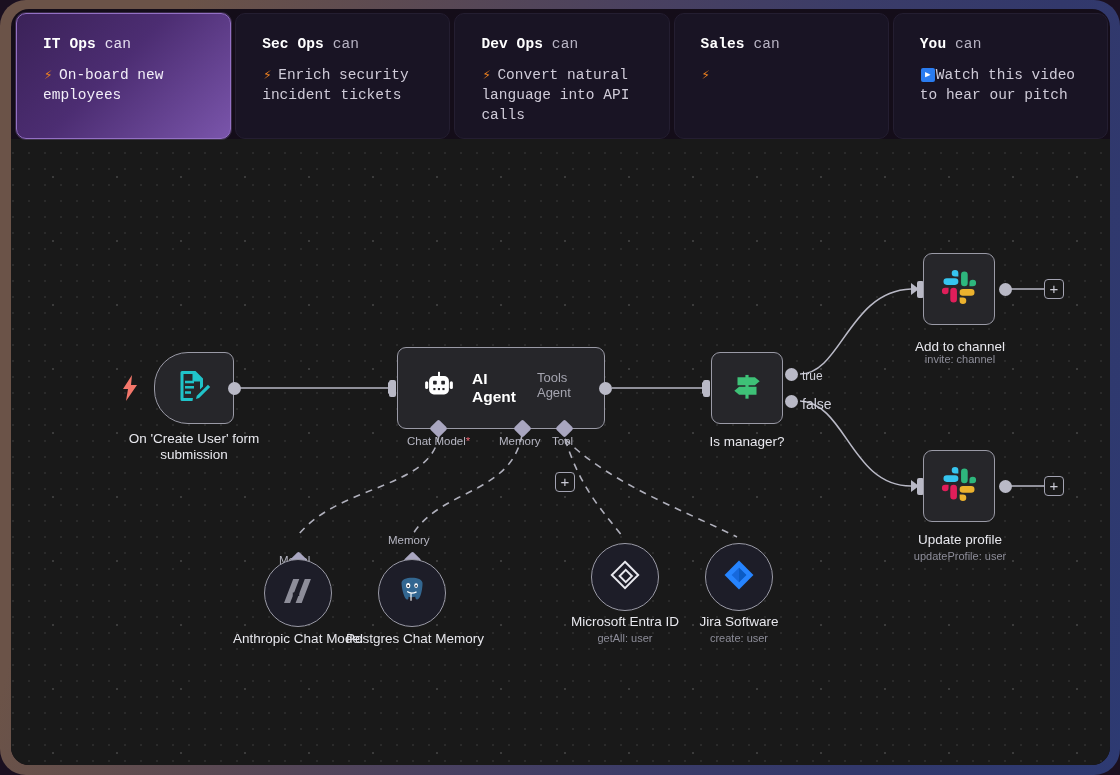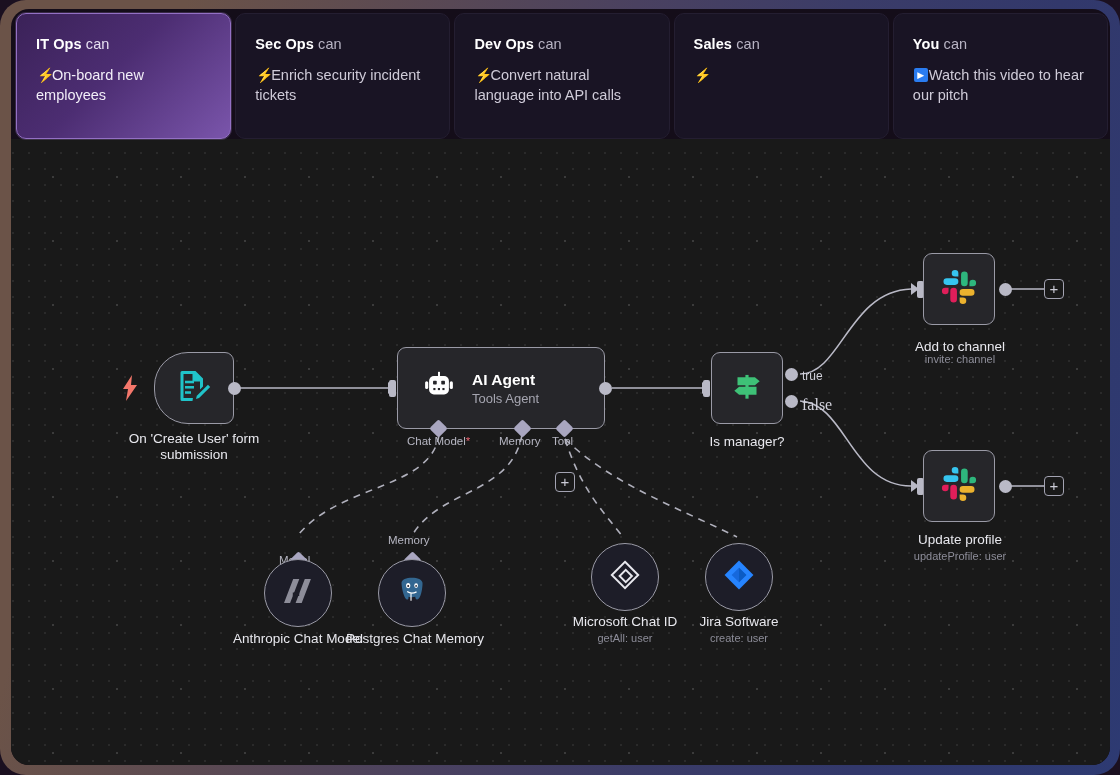--- a/index.html
+++ b/index.html
@@ -32,22 +32,23 @@
     position: absolute; left: 0; top: 0; right: 0; height: 130px;
     display: flex; gap: 4px;
     padding: 4px 2px 0 5px;
     z-index: 5;
   }
   .card {
     flex: 1 1 0;
     border-radius: 10px;
     background: #191424;
     border: 1px solid #241e31;
-    padding: 22px 19px 0 19px;
+    padding: 22px 19px 0 26px;
     position: relative;
+    font-family: Liberation Mono, monospace;
   }
   .card.active {
     background: linear-gradient(135deg, #3b2258 0%, #4c2d72 45%, #7a55ab 100%);
     border: 1px solid #9370c4;
     box-shadow: 0 0 0 1px rgba(160,125,205,.25);
   }
   .card-head { font-size: 14.5px; color: #b8b4c4; letter-spacing: .1px; white-space: nowrap; }
   .card.active .card-head { color: #e5dff0; }
   .card-head b { color: #ffffff; font-weight: 700; }
   .card-body {
@@ -93,21 +94,21 @@
     border-radius: 9px;
     display: flex; align-items: center; justify-content: center;
   }
   .nbox.trigger { width: 80px; border-radius: 34px 9px 9px 34px; }
   .nbox.agent {
     width: 208px; height: 82px;
     border-radius: 9px;
     justify-content: flex-start;
     padding-left: 24px; gap: 16px;
   }
-  .agent-txt { display: flex; flex-direction: column; gap: 2px; }
+  .agent-txt { display: flex; flex-direction: row; gap: 2px; }
   .agent-title { font-size: 15.5px; color: #fff; font-weight: 700; }
   .agent-sub { font-size: 13px; color: #a5a5b0; }
 
   .nlabel {
     position: absolute;
     text-align: center;
     font-size: 13.5px; line-height: 16px;
     color: #e8e8ee;
     white-space: nowrap;
   }
@@ -318,21 +319,21 @@
             <svg width="38" height="38" viewBox="0 0 24 24">
               <rect x="11" y="5" width="2" height="15" fill="#3ec177"></rect>
               <path d="M6 6.5h11l3 2.5-3 2.5H6z" fill="#3ec177"></path>
               <path d="M18 12.5H7l-3 2.5 3 2.5h11z" fill="#3ec177"></path>
             </svg>
           </span>
         </div>
         <div class="port" style="left:774px;top:229px;"></div>
         <div class="portlbl" style="left:791px;top:230px;font-size:12px;color:#d2d2dc;">true</div>
         <div class="port" style="left:774px;top:256px;"></div>
-        <div class="portlbl" style="left:791px;top:257px;font-size:16px;color:#d2d2dc;font-family:Liberation Serif, serif;">false</div>
+        <div class="portlbl" style="left:791px;top:257px;font-size:14px;color:#d2d2dc;">false</div>
         <div class="nlabel" style="left:656px;top:295px;width:160px;">Is manager?</div>
       </div>
 
       <div class="node">
         <div class="inport" style="left:906px;top:142px;"></div>
         <div class="arrow" style="left:900px;top:144px;"></div>
         <div class="nbox" style="left:912px;top:114px;">
           <span>
             <svg width="38" height="38" viewBox="0 0 24 24">
               <path d="M5.4 14.5a2.1 2.1 0 1 1-2.1-2.1h2.1zM6.5 14.5a2.1 2.1 0 0 1 4.2 0v5.2a2.1 2.1 0 1 1-4.2 0z" fill="#E01E5A"></path>
@@ -403,21 +404,21 @@
       <div class="node">
         <div class="diamond" style="left:607px;top:419px;"></div>
         <div class="ncirc" style="left:580px;top:404px;">
           <span>
             <svg width="36" height="36" viewBox="0 0 24 24">
               <path d="M12 3.2 L20.8 12 L12 20.8 L3.2 12z" fill="none" stroke="#e8e8ee" stroke-width="1.3"></path>
               <path d="M12.5 8.6 L16.6 12.7 L12.5 16.8 L8.4 12.7z" fill="none" stroke="#e8e8ee" stroke-width="1.3"></path>
             </svg>
           </span>
         </div>
-        <div class="nlabel" style="left:534px;top:475px;width:160px;">Microsoft Chat ID</div>
+        <div class="nlabel" style="left:534px;top:475px;width:160px;">Microsoft Entra ID</div>
         <div class="nsub" style="left:534px;top:493px;width:160px;">getAll: user</div>
       </div>
 
       <div class="node">
         <div class="diamond" style="left:721px;top:419px;"></div>
         <div class="ncirc" style="left:694px;top:404px;">
           <span>
             <svg width="34" height="34" viewBox="0 0 24 24">
               <path d="M12 1.8 L22.2 12 L12 22.2 L1.8 12z" fill="#2684FF"></path>
               <path d="M12 6.8 L17.2 12 L12 17.2 L6.8 12z" fill="#1668DC"></path>

